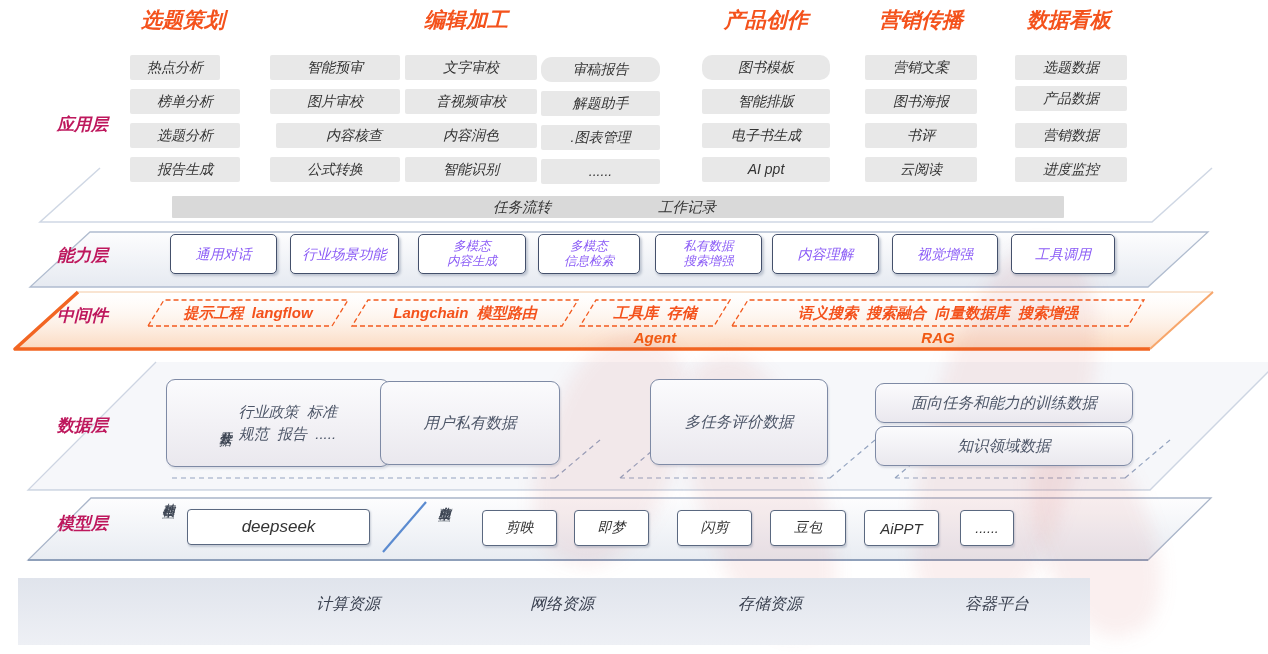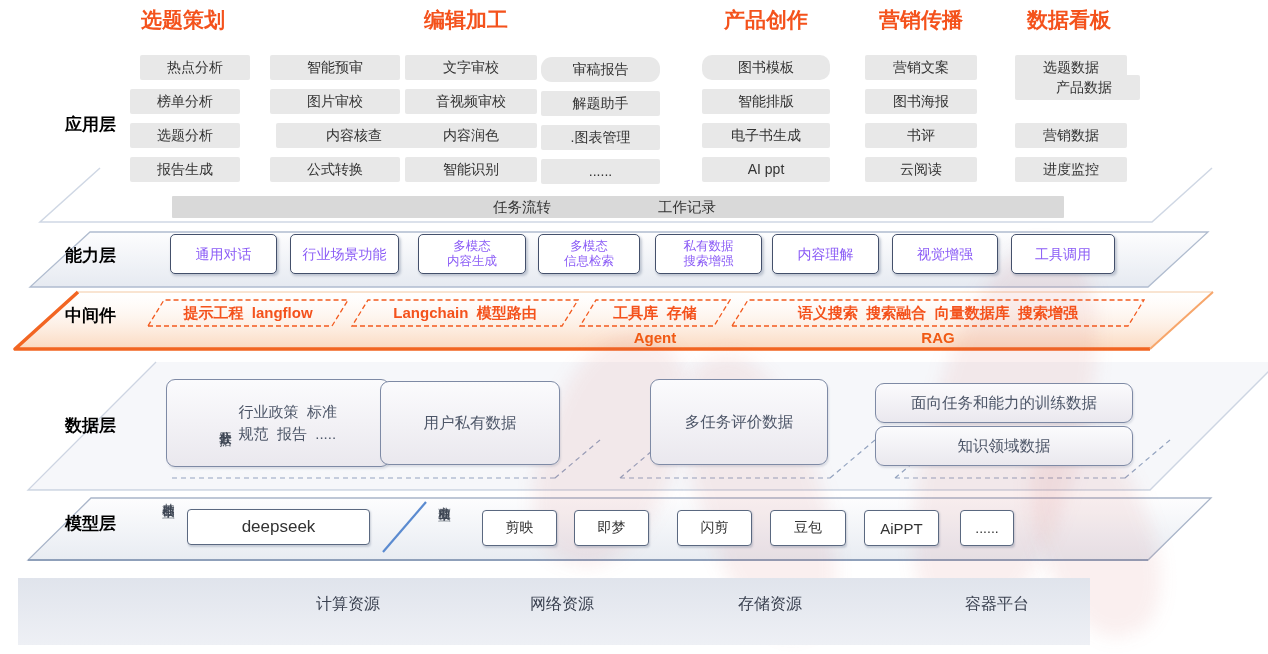--- a/index.html
+++ b/index.html
@@ -1,22 +1,22 @@
 <!DOCTYPE html>
 <html><head>
 <meta charset="utf-8">
 <style>
   html,body{margin:0;padding:0;background:#fff;}
   #canvas{position:relative;width:1268px;height:654px;background:#fff;overflow:hidden;
-          font-family:"Liberation Sans","DejaVu Sans",sans-serif;}
+          font-family:"Liberation Sans","DejaVu Sans",sans-serif;font-style:italic;}
   .abs{position:absolute;}
   svg.bg{position:absolute;left:0;top:0;}
   .wm{position:absolute;background:rgba(205,75,75,0.09);filter:blur(9px);border-radius:45%;}
   .hdr{font-size:21px;font-weight:bold;color:#f4521c;text-align:center;white-space:nowrap;}
-  .layerlabel{font-size:17px;font-weight:bold;color:#000000;white-space:nowrap;margin-left:8px;}
+  .layerlabel{font-size:17px;font-weight:bold;color:#be185d;white-space:nowrap;}
   .appbox{position:absolute;background:#e8e8e8;border-radius:2px;font-size:14px;line-height:25px;
           height:25px;text-align:center;color:#333;white-space:nowrap;overflow:hidden;}
   .band{position:absolute;background:#d9d9d9;border-radius:1px;}
   .bandtext{position:absolute;font-size:14.5px;color:#333;text-align:center;line-height:22px;}
   .capbox{position:absolute;background:#fff;border:1.4px solid #44506b;border-radius:5px;
           box-shadow:1.5px 2px 2.5px rgba(80,95,125,.3);display:flex;align-items:center;
           justify-content:center;text-align:center;font-size:14px;color:#8b5cf6;
           white-space:pre-line;line-height:1.18;}
   .mwtext{position:absolute;color:#f4521c;font-size:15px;font-weight:600;text-align:center;white-space:pre;}
   .mwtag{position:absolute;color:#f05a14;font-size:15px;font-weight:bold;text-align:center;}
@@ -95,21 +95,21 @@
   <div class="abs hdr" style="left:856px;top:6px;width:130px;">营销传播</div>
   <div class="abs hdr" style="left:1004px;top:6px;width:130px;">数据看板</div>
 
   <div class="abs layerlabel" style="left:57px;top:113px;">应用层</div>
   <div class="abs layerlabel" style="left:57px;top:244px;">能力层</div>
   <div class="abs layerlabel" style="left:57px;top:304px;">中间件</div>
   <div class="abs layerlabel" style="left:57px;top:414px;">数据层</div>
   <div class="abs layerlabel" style="left:57px;top:512px;">模型层</div>
   <div class="abs layerlabel" style="left:57px;top:595px;">算力层</div>
 
-  <div class="appbox" style="left:140px;top:55px;width:110px;">热点分析</div>
+  <div class="appbox" style="left:130px;top:55px;width:90px;">热点分析</div>
   <div class="appbox" style="left:130px;top:89px;width:110px;">榜单分析</div>
   <div class="appbox" style="left:130px;top:123px;width:110px;">选题分析</div>
   <div class="appbox" style="left:130px;top:157px;width:110px;">报告生成</div>
 
   <div class="appbox" style="left:270px;top:55px;width:130px;">智能预审</div>
   <div class="appbox" style="left:270px;top:89px;width:130px;">图片审校</div>
   <div class="appbox" style="left:276px;top:123px;width:156px;">内容核查</div>
   <div class="appbox" style="left:270px;top:157px;width:130px;">公式转换</div>
 
   <div class="appbox" style="left:405px;top:55px;width:132px;">文字审校</div>
@@ -126,21 +126,21 @@
   <div class="appbox" style="left:702px;top:89px;width:128px;">智能排版</div>
   <div class="appbox" style="left:702px;top:123px;width:128px;">电子书生成</div>
   <div class="appbox" style="left:702px;top:157px;width:128px;">AI ppt</div>
 
   <div class="appbox" style="left:865px;top:55px;width:112px;">营销文案</div>
   <div class="appbox" style="left:865px;top:89px;width:112px;">图书海报</div>
   <div class="appbox" style="left:865px;top:123px;width:112px;">书评</div>
   <div class="appbox" style="left:865px;top:157px;width:112px;">云阅读</div>
 
   <div class="appbox" style="left:1015px;top:55px;width:112px;">选题数据</div>
-  <div class="appbox" style="left:1015px;top:75px;width:112px;padding-left:13px;">产品数据</div>
+  <div class="appbox" style="left:1015px;top:86px;width:112px;">产品数据</div>
   <div class="appbox" style="left:1015px;top:123px;width:112px;">营销数据</div>
   <div class="appbox" style="left:1015px;top:157px;width:112px;">进度监控</div>
 
   <div class="band" style="left:172px;top:196px;width:892px;height:22px;">
     <span class="bandtext" style="left:290px;width:120px;">任务流转</span>
     <span class="bandtext" style="left:455px;width:120px;">工作记录</span>
   </div>
 
   <div class="capbox" style="left:170px;top:234px;width:105px;height:38px;">通用对话</div>
   <div class="capbox" style="left:290px;top:234px;width:107px;height:38px;">行业场景功能</div>

